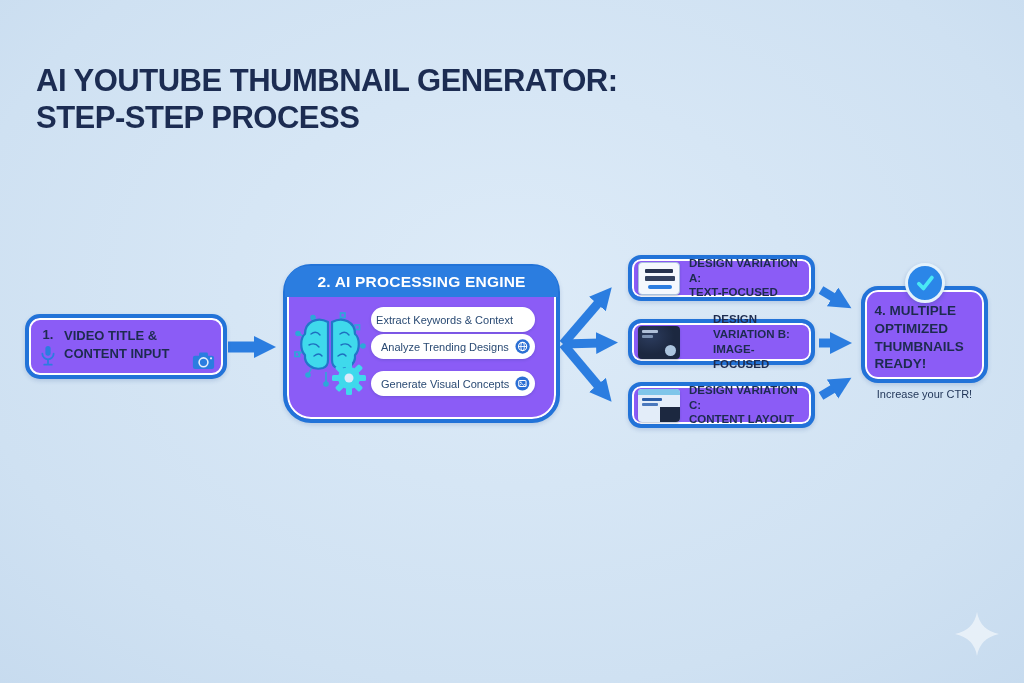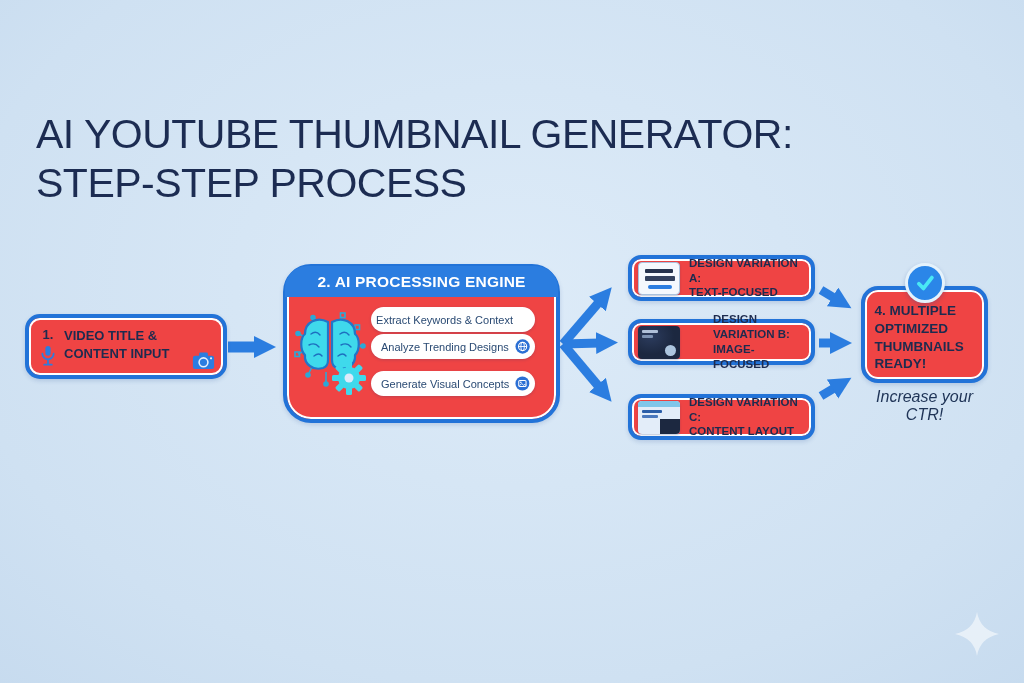--- a/index.html
+++ b/index.html
@@ -6,26 +6,26 @@
   body{
     width:1024px;height:683px;overflow:hidden;
     font-family:"Liberation Sans","DejaVu Sans",sans-serif;
     position:relative;
     background:radial-gradient(120% 130% at 50% 42%, #ddebf8 0%, #cfe1f2 45%, #c0d6ec 75%, #b4cde8 100%);
   }
   .stage{position:absolute;inset:0;}
   
   .title{
     position:absolute;left:36px;top:62px;
-    font-size:41px;font-weight:400;color:#1c2c52;
-    line-height:1.2;letter-spacing:-0.5px;margin-top:48px;
+    font-size:31px;font-weight:700;color:#1c2c52;
+    line-height:1.2;letter-spacing:-0.5px;
   }
   
   .fbox{
-    position:absolute;background:#ef4444;
+    position:absolute;background:#8b5cf6;
     border:4px solid #2273d8;border-radius:15px;
     box-shadow:inset 0 0 0 2px #ffffff, 0 2px 4px rgba(40,80,150,.18);
     box-sizing:border-box;
   }
   
   .step1{left:25px;top:314px;width:202px;height:65px;display:flex;align-items:flex-start;padding:9px 8px 6px 10px;}
   .step1 .numcol{display:flex;flex-direction:column;align-items:center;margin-right:7px;}
   .step1 .num{font-size:13px;font-weight:700;color:#1d2b4f;line-height:1.3;}
   .step1 .label{font-size:13px;font-weight:700;color:#1d2b4f;line-height:1.35;max-width:150px;}
   .step1 .cam{position:absolute;right:8px;bottom:5px;}
@@ -63,21 +63,21 @@
   .thumb-c .c3{position:absolute;right:0;bottom:0;width:20px;height:15px;background:#1c2840;}
   
   .step4{left:861px;top:286px;width:127px;height:97px;border-radius:17px;display:flex;align-items:center;justify-content:center;text-align:left;}
   .step4 .s4label{font-size:13.5px;font-weight:700;color:#1d2b4f;line-height:1.32;width:100px;margin-top:6px;}
   .badge{
     position:absolute;left:905px;top:263px;width:40px;height:40px;border-radius:50%;
     background:#2b86e8;border:3px solid #e4f2fc;box-sizing:border-box;
     display:flex;align-items:center;justify-content:center;
     box-shadow:0 2px 4px rgba(40,80,150,.3);z-index:5;
   }
-  .ctr{position:absolute;left:861px;top:388px;width:127px;text-align:center;font-size:16px;font-weight:500;color:#1e3356;font-style:italic;}
+  .ctr{position:absolute;left:861px;top:388px;width:127px;text-align:center;font-size:11px;font-weight:500;color:#1e3356;}
   
   .arrows{position:absolute;left:0;top:0;pointer-events:none;}
   .sparkle{position:absolute;left:953px;top:610px;width:48px;height:48px;}
 </style>
 </head>
 <body>
 
 <div class="stage">
 
   <div class="title">
@@ -220,21 +220,21 @@
       <div class="b1"></div>
         <div class="b2"></div>
         <div class="b3"></div>
     </div>
     <div class="vlabel">
       <div>DESIGN VARIATION B:</div>
       <div>IMAGE-FOCUSED</div>
     </div>
   </div>
 
-  <div class="fbox vbox" style="top:382px;margin-top:12px;">
+  <div class="fbox vbox" style="top:382px;">
     <div class="thumb thumb-c">
       <div class="c0"></div>
         <div class="c1"></div>
         <div class="c2"></div>
         <div class="c3"></div>
     </div>
     <div class="vlabel">
       <div>DESIGN VARIATION C:</div>
       <div>CONTENT LAYOUT</div>
     </div>

